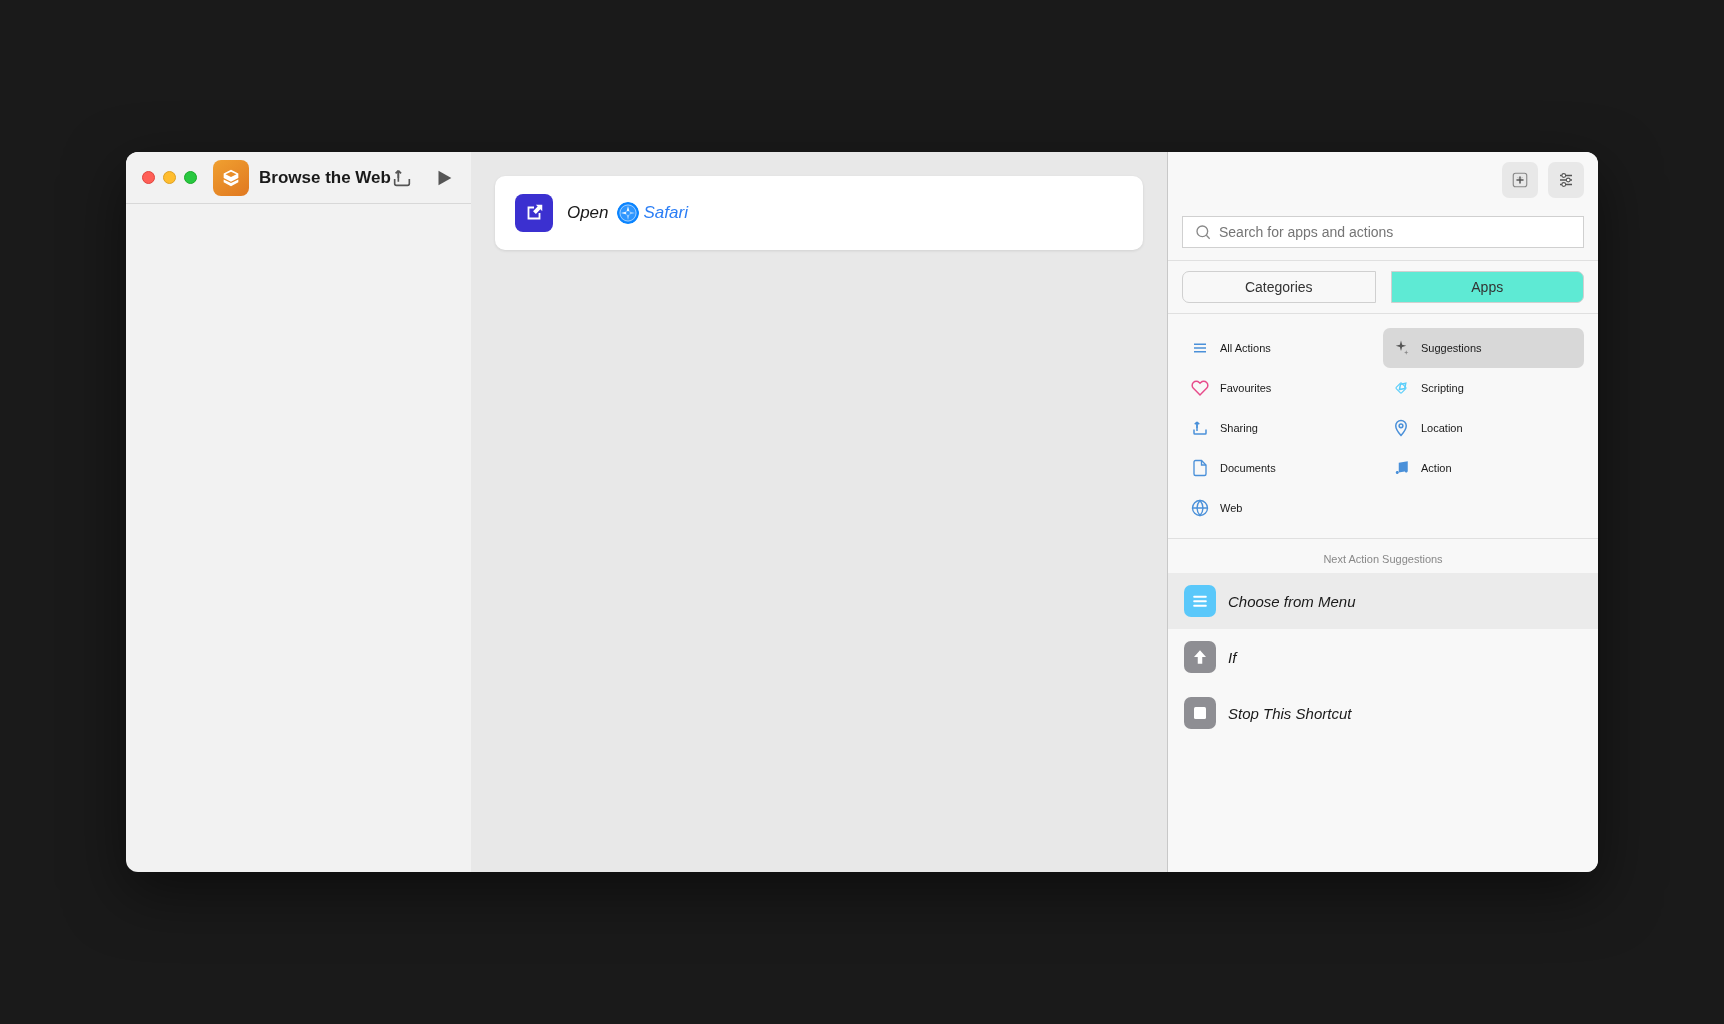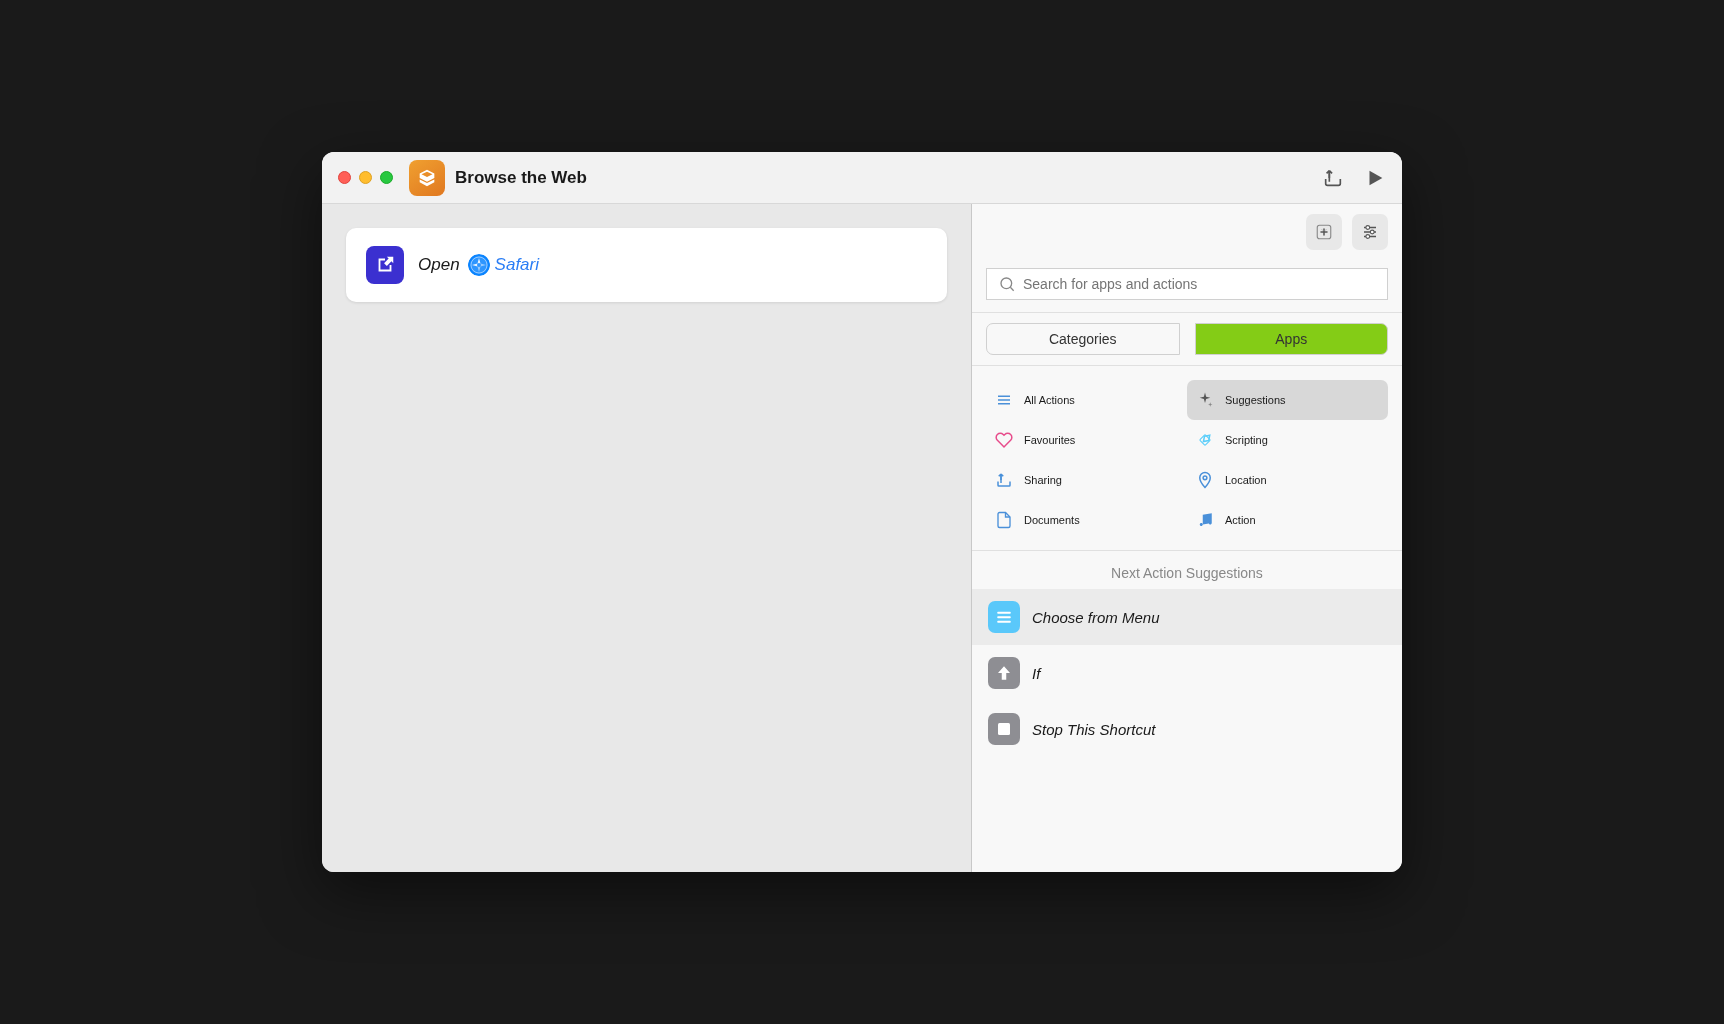--- a/index.html
+++ b/index.html
@@ -7,27 +7,27 @@
     body {
       background: #1a1a1a;
       display: flex;
       align-items: center;
       justify-content: center;
       min-height: 100vh;
       font-family: -apple-system, BlinkMacSystemFont, 'SF Pro Text', 'Helvetica Neue', sans-serif;
     }
 
     .window {
-      width: 1080px;
+      width: 1472px;
       height: 720px;
       background: #f2f2f2;
       border-radius: 12px;
       overflow: hidden;
       display: flex;
-      flex-direction: column;
+      flex-direction: row;
       box-shadow: 0 20px 60px rgba(0,0,0,0.5);
     }
 
     
     .titlebar {
       display: flex;
       align-items: center;
       padding: 0 16px;
       height: 52px;
       background: #f2f2f2;
@@ -222,21 +222,21 @@
       border-radius: 7px 0 0 7px;
       border-right: 0.5px solid #d0d0d0;
     }
 
     .tab-btn:last-child {
       border-radius: 0 7px 7px 0;
       border-left: 0.5px solid #d0d0d0;
     }
 
     .tab-btn.active {
-      background: #84cc16;
+      background: #5eead4;
     }
 
     
     .categories-section {
       padding: 14px 14px 10px 14px;
       border-bottom: 1px solid #e0e0e0;
     }
 
     .categories-grid {
       display: grid;
@@ -270,21 +270,21 @@
 
     
     .suggestions-section {
       flex: 1;
       overflow-y: auto;
       padding: 0;
     }
 
     .suggestions-header {
       text-align: center;
-      font-size: 14px;
+      font-size: 11px;
       color: #888;
       padding: 14px 0 8px 0;
     }
 
     .suggestion-item {
       display: flex;
       align-items: center;
       gap: 12px;
       padding: 12px 16px;
       cursor: pointer;
@@ -511,20 +511,29 @@
 
           <div class="category-item">
             <div class="category-icon">
               <svg width="18" height="18" viewBox="0 0 24 24" fill="#4a90d9">
                 <path d="M9 18V5l12-2v13M9 18c0 1.1-.9 2-2 2s-2-.9-2-2 .9-2 2-2 2 .9 2 2zm12-2c0 1.1-.9 2-2 2s-2-.9-2-2 .9-2 2-2 2 .9 2 2z"></path>
               </svg>
             </div>
             <span>Action</span>
           </div>
 
+          <div class="category-item">
+            <div class="category-icon">
+              <svg width="18" height="18" viewBox="0 0 24 24" fill="none" stroke="#4a90d9" stroke-width="1.8">
+                <circle cx="12" cy="12" r="10"></circle>
+                <path d="M2 12h20M12 2a15.3 15.3 0 014 10 15.3 15.3 0 01-4 10 15.3 15.3 0 01-4-10 15.3 15.3 0 014-10z"></path>
+              </svg>
+            </div>
+            <span>Web</span>
+          </div>
 
         </div>
       </div>
 
       <div class="suggestions-section">
         <div class="suggestions-header">Next Action Suggestions</div>
 
         <div class="suggestion-item highlighted">
           <div class="suggestion-icon-box blue">
             <svg width="18" height="18" viewBox="0 0 24 24" fill="white">

